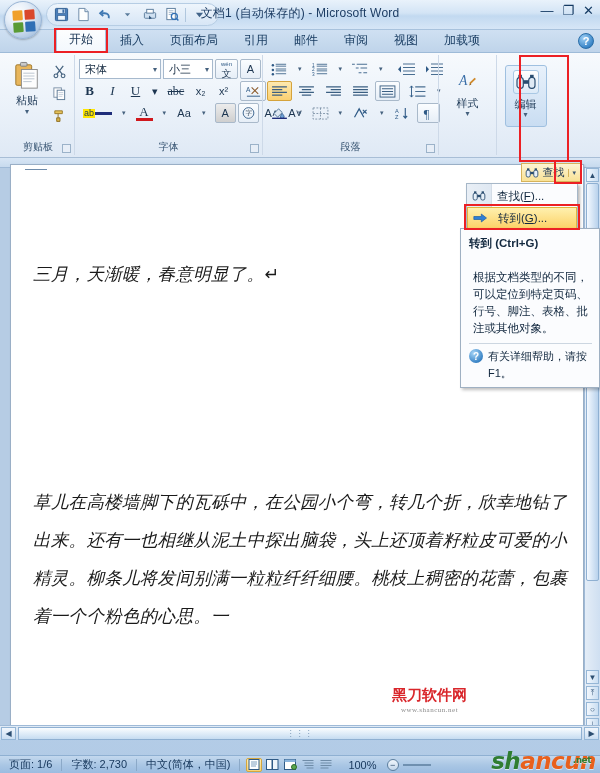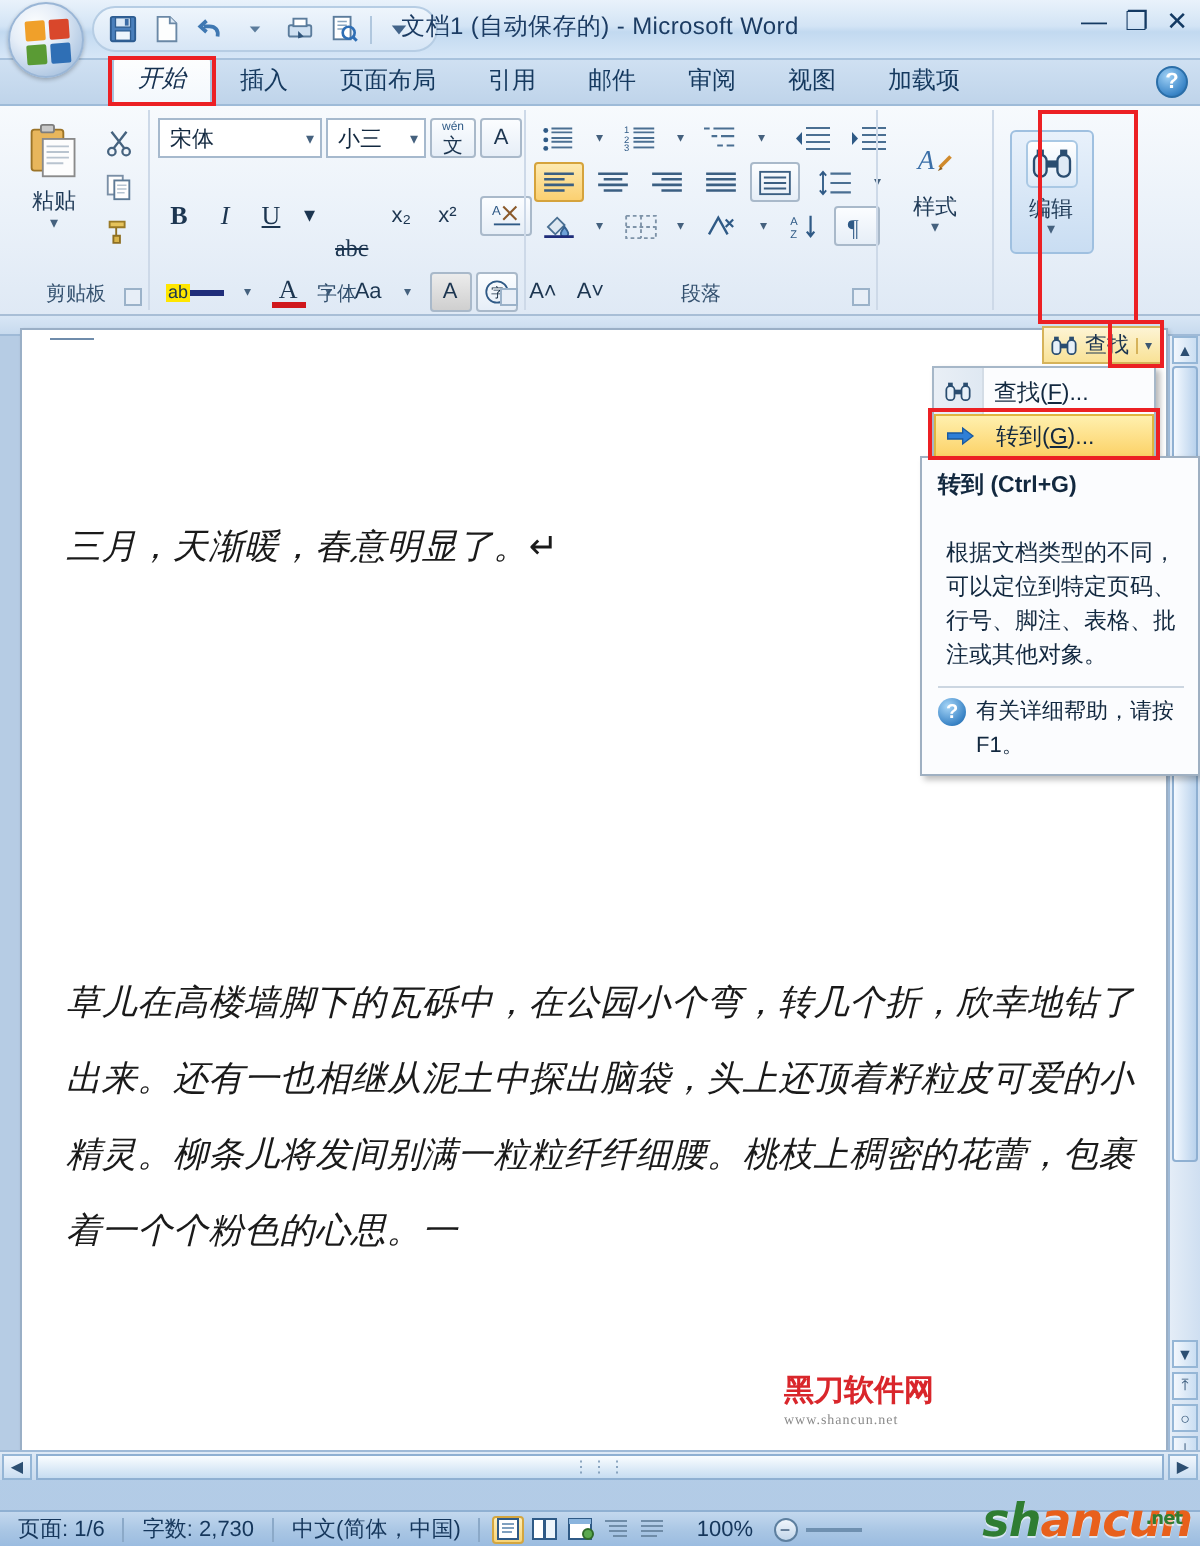--- a/index.html
+++ b/index.html
@@ -87,21 +87,20 @@
     font-size: 12px; color: #15395f;
     padding: 3px 12px 4px 12px;
     margin-right: 2px;
     border-radius: 3px 3px 0 0;
     line-height: 15px;
   }
   .tab.active {
     background: linear-gradient(180deg,#fdfefe,#f3f8fd);
     border: 1px solid #a8c2dd; border-bottom: 1px solid #f5f9fd;
     color: #143050;
-    font-style: italic;
   }
   .help-orb {
     position: absolute; right: 6px; top: 3px;
     width: 16px; height: 16px; border-radius: 50%;
     background: radial-gradient(circle at 35% 30%,#9fd0f5,#3b86c8 70%,#1e5e9b);
     color:#fff; font-size:11px; font-weight:bold;
     display:flex;align-items:center;justify-content:center;
     border:1px solid #2a6ea8;
   }
 
@@ -152,21 +151,21 @@
   .combo .cv { white-space:nowrap; }
   .combo .car { color:#45617e; font-size:8px; margin-left:4px;}
   .rbtn {
     height:20px; min-width:21px; padding:0 3px;
     display:flex;align-items:center;justify-content:center;
     font-size:11px; color:#1c3550; border:1px solid transparent; border-radius:2px;
   }
   .rbtn.bold{font-weight:bold;font-family:"Liberation Serif",serif;font-size:13px;}
   .rbtn.ital{font-style:italic;font-family:"Liberation Serif",serif;font-size:13px;}
   .rbtn.und{text-decoration:underline;font-family:"Liberation Serif",serif;font-size:13px;}
-  .rbtn.strike{text-decoration:line-through;font-family:"Liberation Serif",serif;font-size:12px;margin-top:33px;}
+  .rbtn.strike{text-decoration:line-through;font-family:"Liberation Serif",serif;font-size:12px;}
   .rbtn.pressed{background:linear-gradient(180deg,#fde9b0,#fbd071);border:1px solid #d5a33c;}
   .rbtn.boxed{border:1px solid #a9b9ca;background:linear-gradient(180deg,#fbfdff,#e6eef7);}
 
   
   .para-rows{display:flex;flex-direction:column;gap:2px;padding-top:2px;}
 
   
   .bigbtn{
     width:42px;height:62px;display:flex;flex-direction:column;align-items:center;
     justify-content:flex-start;padding-top:4px;border-radius:3px;
@@ -351,20 +350,21 @@
   .wm-an{color:#e8601c;}
   .wm-net{
     position:absolute; right:5px; bottom:1px;
     font-size:9px; color:#2f7d32; font-weight:bold; font-style:normal;
   }
   .watermark2{
     position:absolute; left:392px; top:688px; z-index:45;
     font-family:"DejaVu Sans",sans-serif; font-weight:bold;
     font-size:15px; color:#d9262b; line-height:15px;
     text-shadow:1px 1px 0 #fff;
+    text-align:center;
   }
   .watermark2 .sub{ font-size:7px;color:#8a8a8a;font-weight:normal;letter-spacing:.5px;font-family:Liberation Serif, serif;}
 </style>
 </head>
 <body>
 
 <div id="app">
 
   <div class="titlebar">
     <div class="office-orb">

